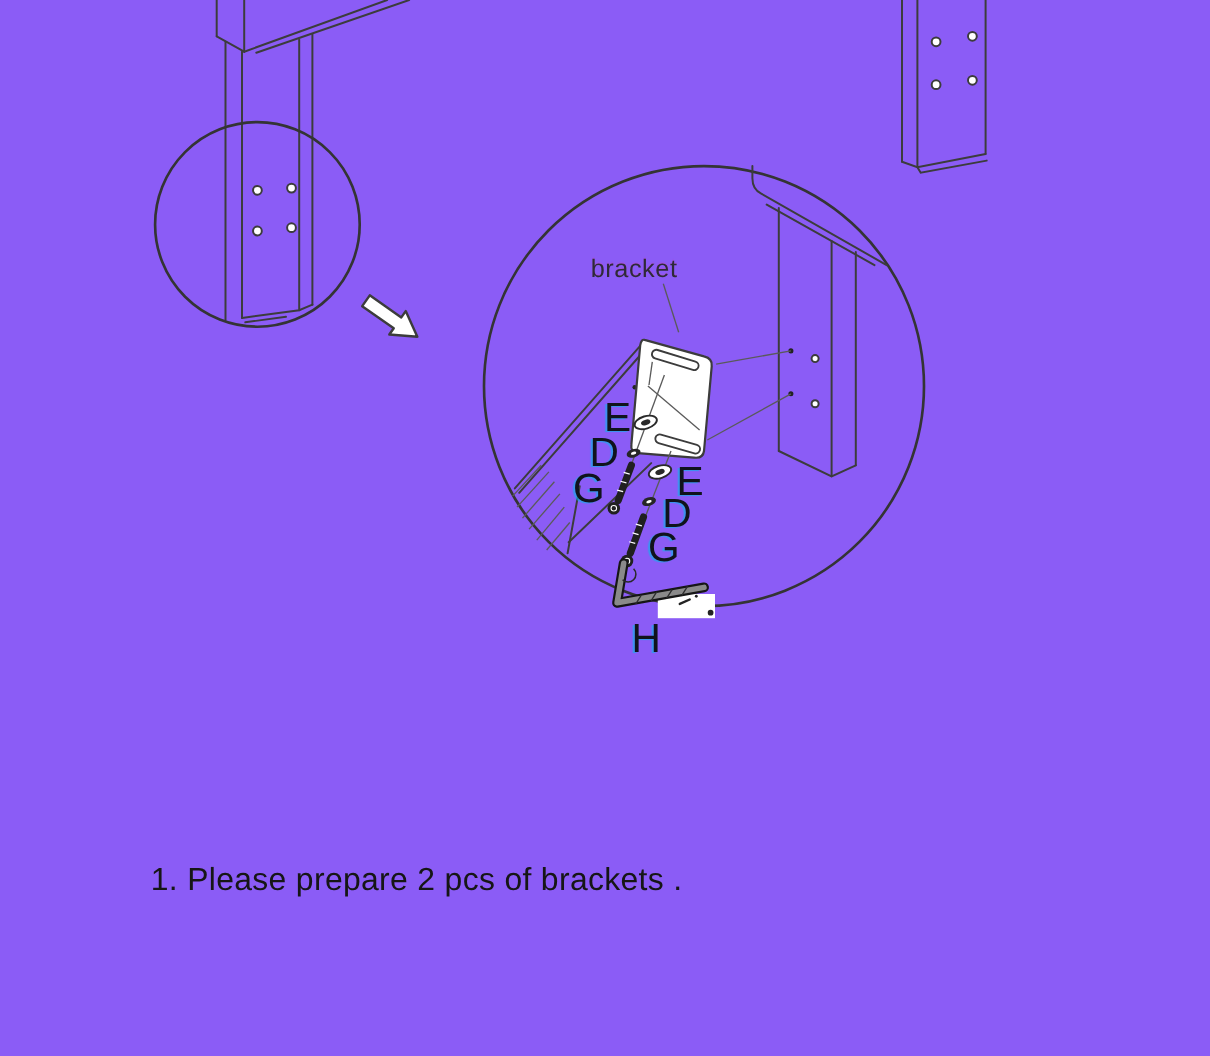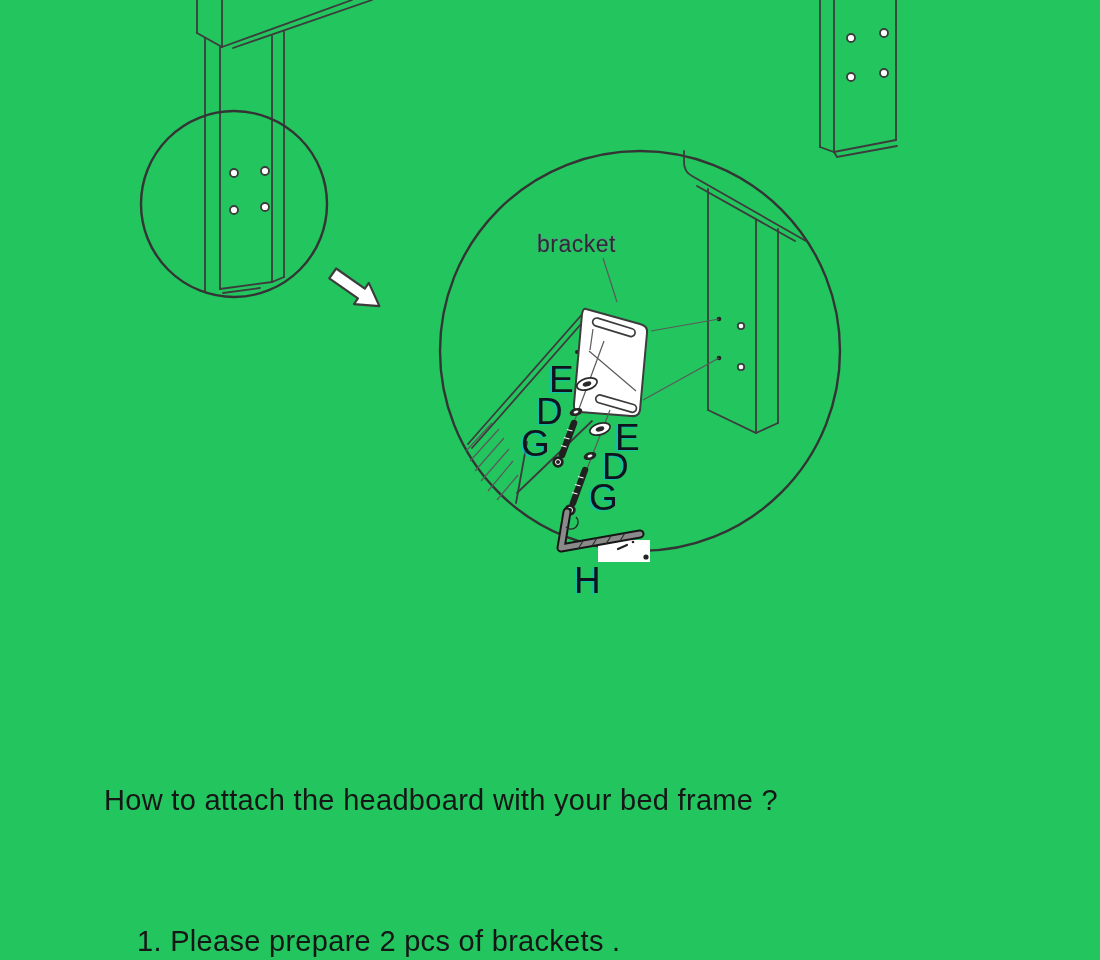--- a/index.html
+++ b/index.html
@@ -1,17 +1,17 @@
 <!DOCTYPE html>
 <html><head>
 <meta charset="utf-8">
 <style>
   html,body{margin:0;padding:0;background:#ffffff;}
   .page{
-    position:relative;width:1100px;height:960px;background:#22c55e;overflow:hidden;
+    position:relative;width:1100px;height:960px;background:#8b5cf6;overflow:hidden;
     font-family:"Liberation Sans", sans-serif;
   }
   svg{position:absolute;left:0;top:0;}
   .line{stroke:#3c3c3c;stroke-width:1.8;fill:none;stroke-linecap:round;}
   .thin{stroke:#5a5a5a;stroke-width:1.2;fill:none;}
   .circle-line{stroke:#343434;stroke-width:2.4;fill:none;}
   .white-fill{fill:#ffffff;}
   .hole{fill:#ffffff;stroke:#3c3c3c;stroke-width:1.8;}
   .dark{fill:#232323;}
   .part-label{
@@ -184,19 +184,18 @@
     <text class="part-label" x="549" y="392">E</text>
     <text class="part-label" x="536" y="424">D</text>
     <text class="part-label" x="521" y="456">G</text>
     <text class="part-label" x="615" y="450">E</text>
     <text class="part-label" x="602" y="479">D</text>
     <text class="part-label" x="589" y="510">G</text>
     <text class="part-label" x="574" y="593">H</text>
   </svg>
 
   <div class="instructions">
-    <div class="heading">How to attach the headboard with your bed frame ?</div>
     <div class="step">1. Please prepare 2 pcs of brackets .</div>
     
     
     
   </div>
 </div>
 
 </body></html>

